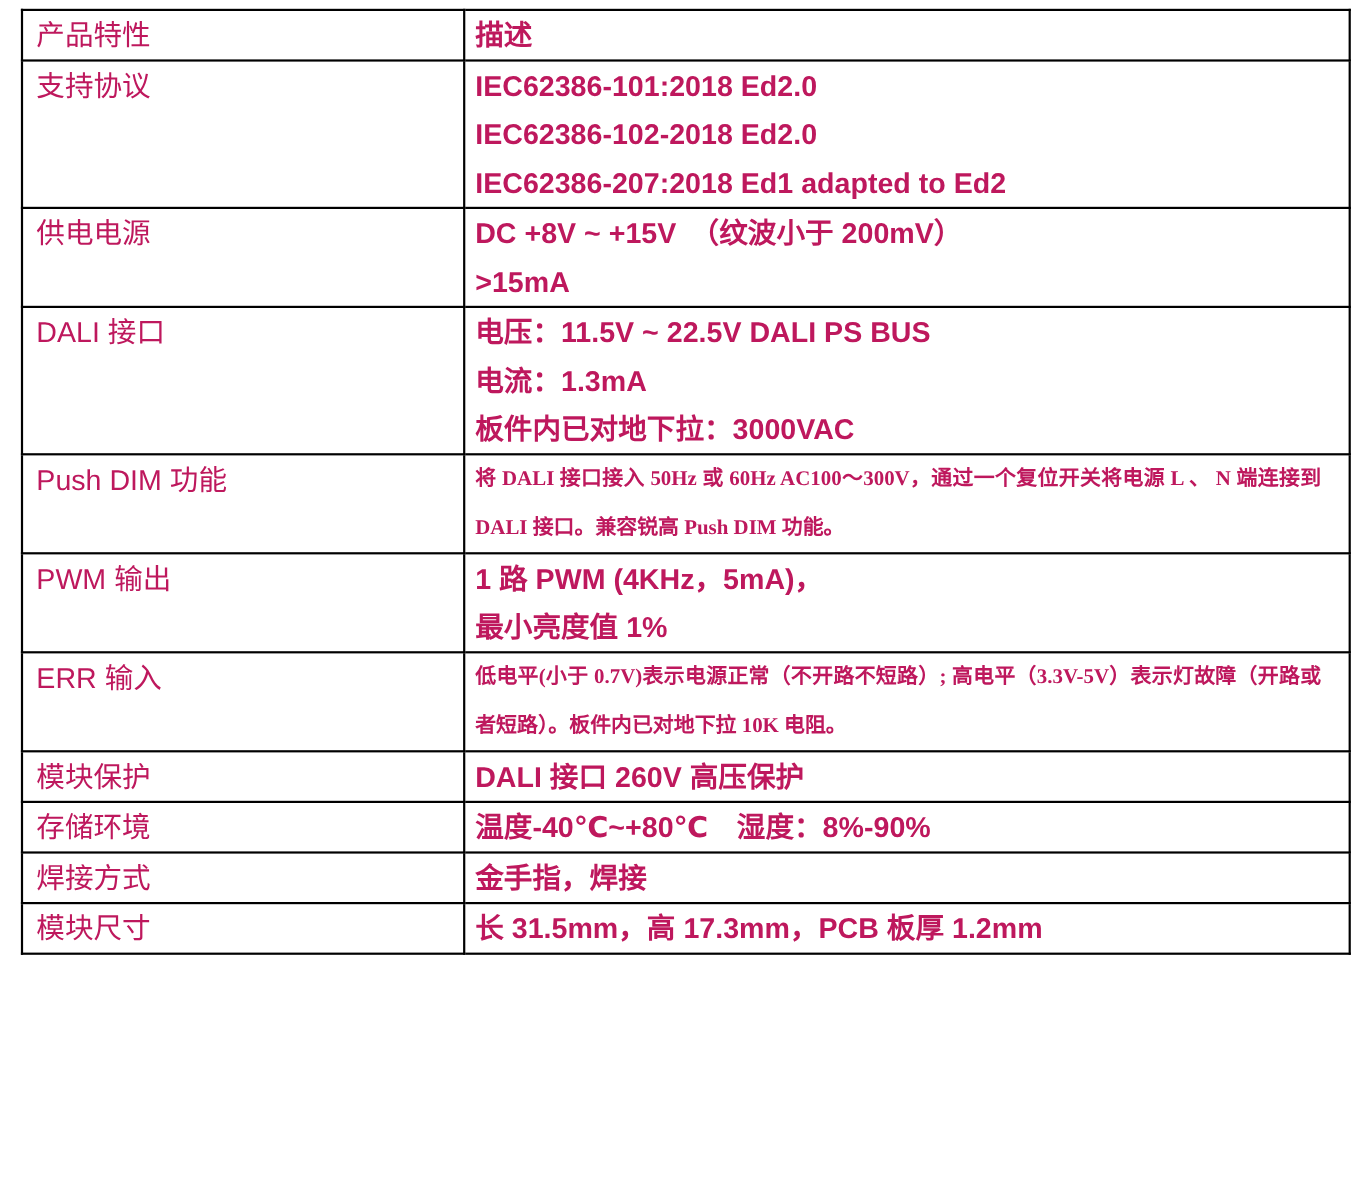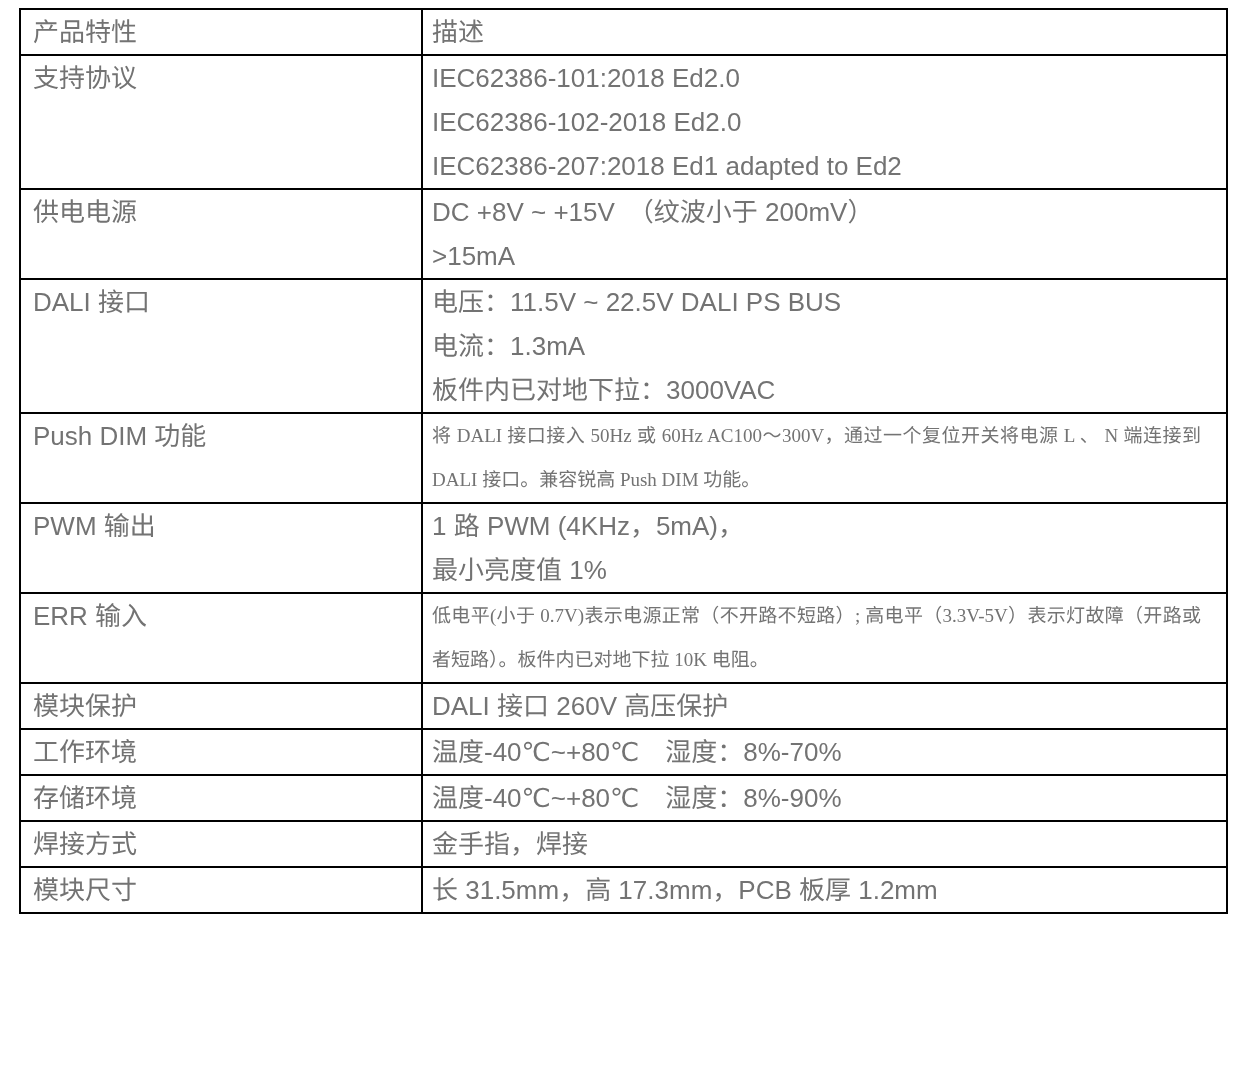--- a/index.html
+++ b/index.html
@@ -24,25 +24,25 @@
     background: #ffffff;
   }
   col.c-label { width: 402px; }
   col.c-value { width: 805px; }
   td {
     border: 2px solid #000000;
     vertical-align: top;
     padding: 0 10px 0 12px;
     font-size: 26px;
     line-height: 44px;
-    color: #737373;
+    color: #be185d;
     overflow: hidden;
     margin-left: 28px;
   }
-  td.value-cell { padding-left: 9px; padding-right: 25px; }
+  td.value-cell { padding-left: 9px; padding-right: 25px; font-weight: bold; }
   .line { white-space: nowrap; }
   
   td.serif {
     font-family: "Liberation Serif", "DejaVu Serif", serif;
     font-size: 19px;
   }
   td.justify .line {
     white-space: normal;
     text-align: justify;
     text-align-last: left;
@@ -130,28 +130,20 @@
 
     <tr>
       <td class="label-cell">
         <div class="line">模块保护</div>
       </td>
       <td class="value-cell">
         <div class="line">DALI 接口 260V 高压保护</div>
       </td>
     </tr>
 
-    <tr>
-      <td class="label-cell">
-        <div class="line">工作环境</div>
-      </td>
-      <td class="value-cell">
-        <div class="line">温度-40℃~+80℃　湿度：8%-70%</div>
-      </td>
-    </tr>
 
     <tr>
       <td class="label-cell">
         <div class="line">存储环境</div>
       </td>
       <td class="value-cell">
         <div class="line">温度-40℃~+80℃　湿度：8%-90%</div>
       </td>
     </tr>
 

